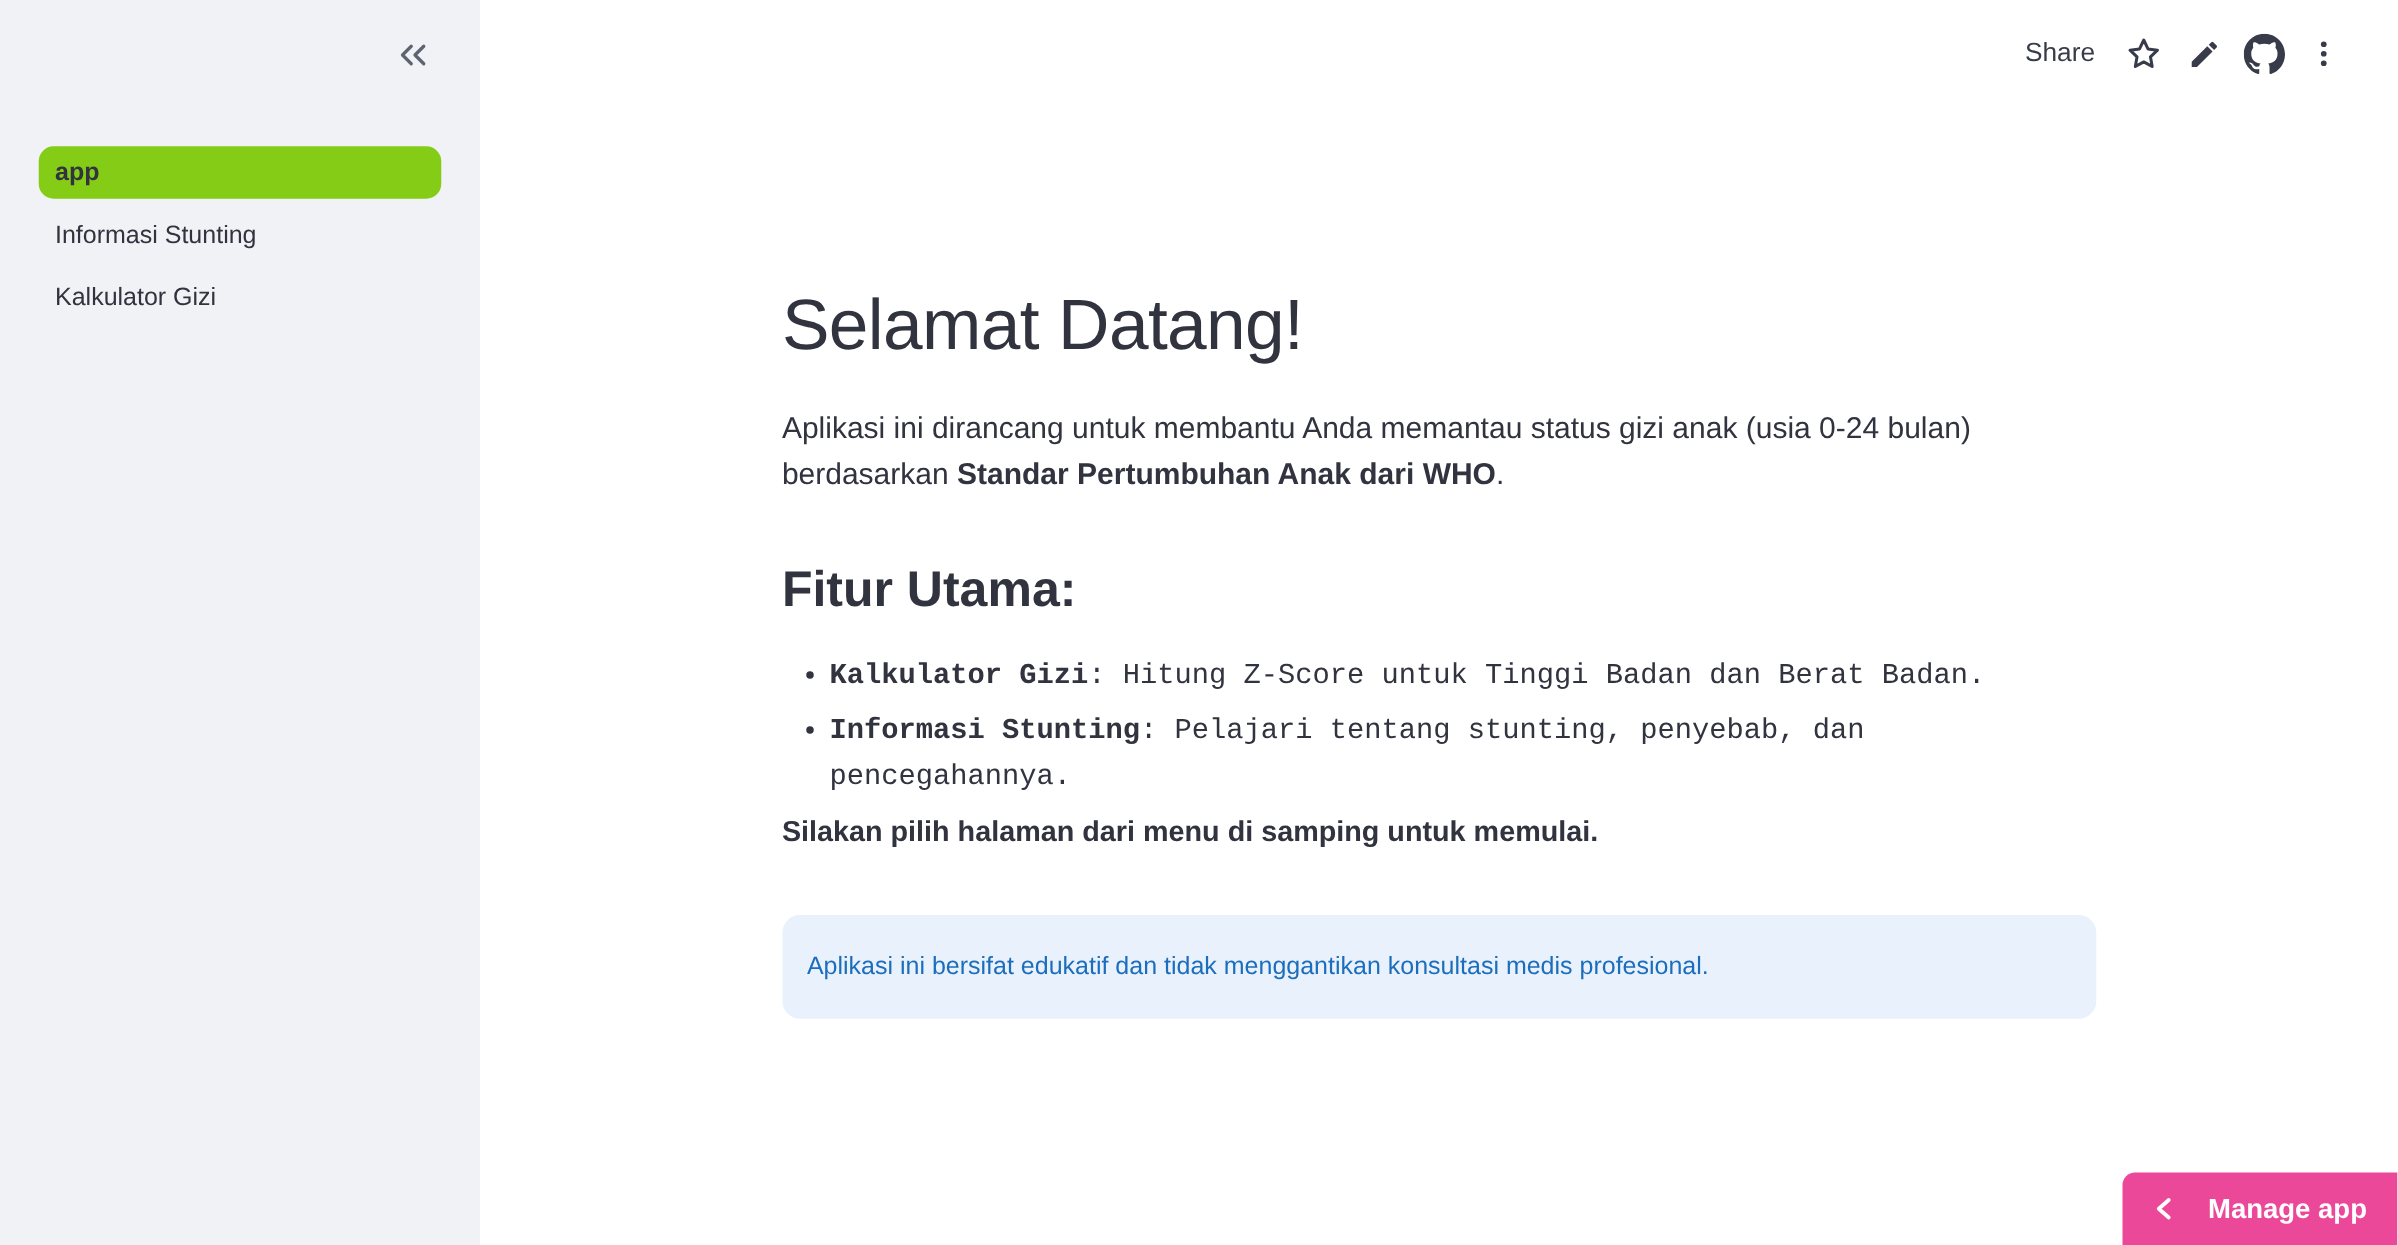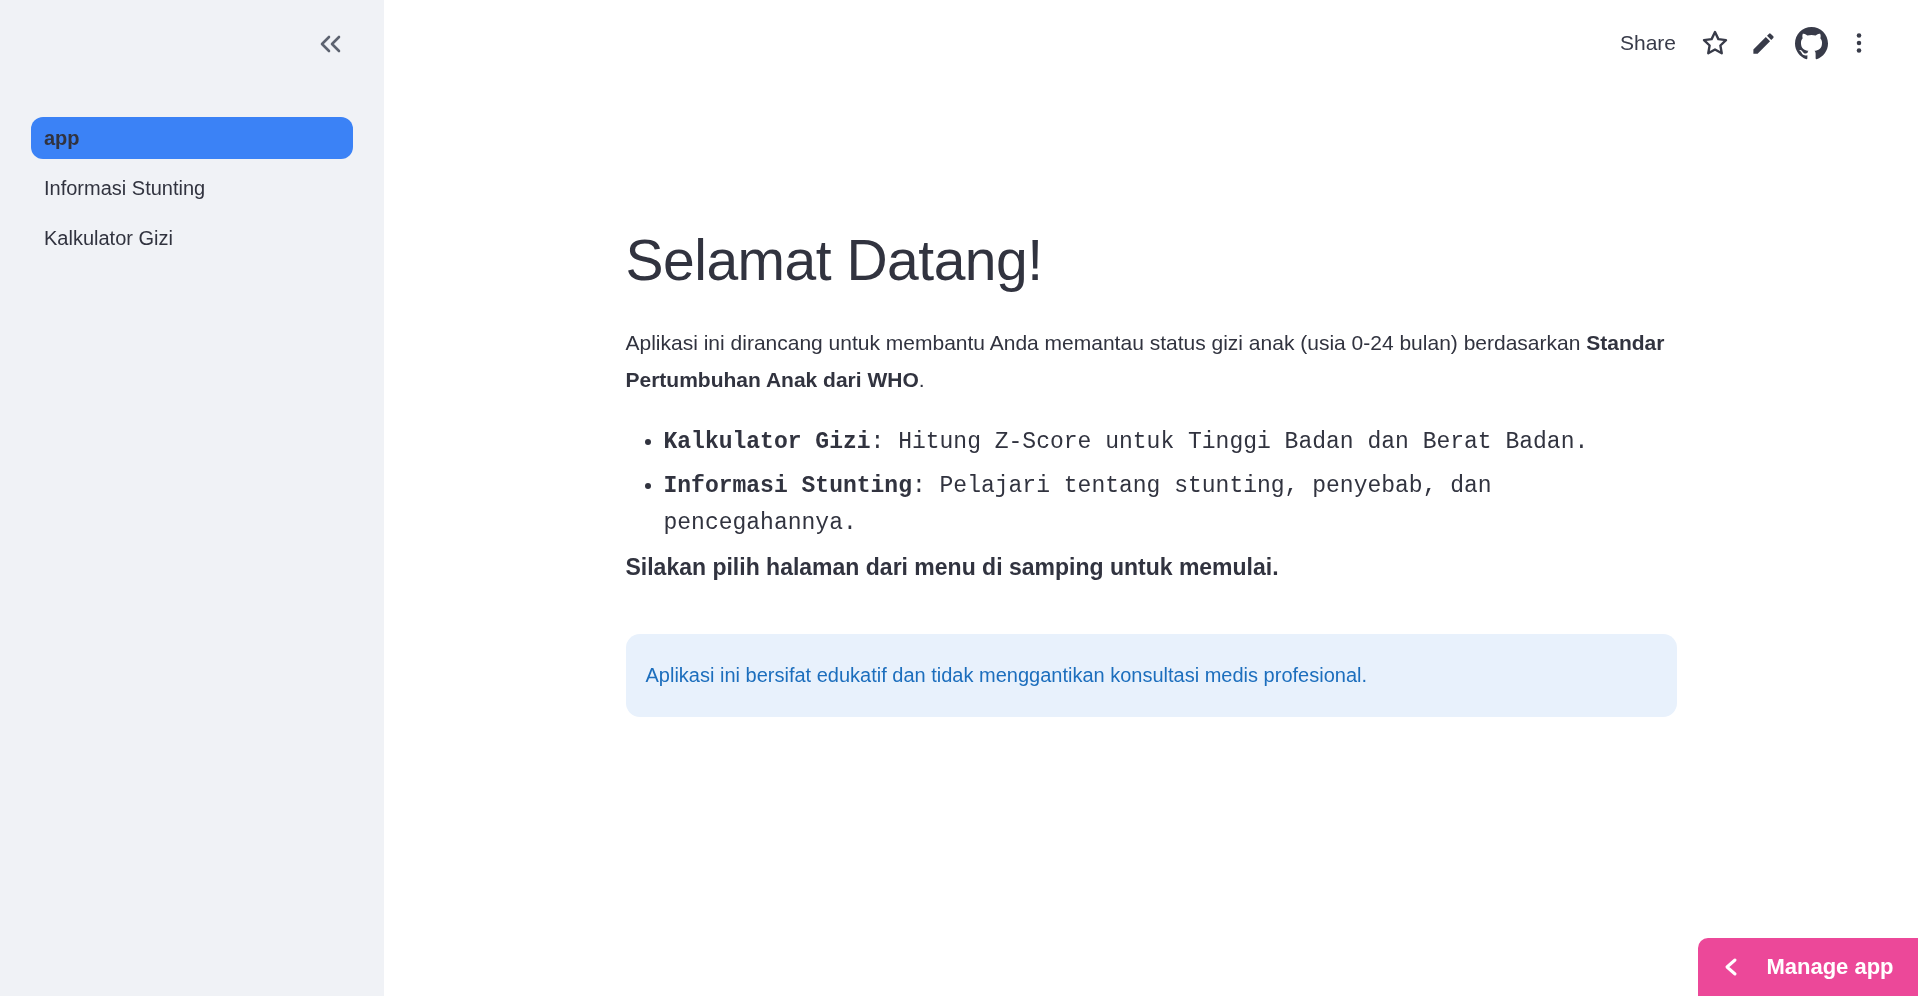--- a/index.html
+++ b/index.html
@@ -32,21 +32,21 @@
   .nav-item {
     height: 42px; margin-bottom: 8px;
     display: flex; align-items: center;
     padding: 0 13px;
     border-radius: 12px;
     font-size: 20px;
     color: #31333F;
     cursor: pointer;
   }
   .nav-item.active {
-    background: #3b82f6;
+    background: #84cc16;
     font-weight: 600;
   }
 
   
   .toolbar {
     position: absolute; top: 0; right: 0; left: 384px;
     height: 86px;
     display: flex; justify-content: flex-end; align-items: flex-start;
     padding: 24px 40px 0 0;
     gap: 10px;
@@ -73,21 +73,21 @@
     padding-top: 226px;
   }
   h1.page-title {
     font-size: 57px;
     line-height: 68px;
     font-weight: 400;
     letter-spacing: -0.5px;
     margin-bottom: 30px;
   }
   .intro {
-    font-size: 21px;
+    font-size: 24px;
     line-height: 37px;
   }
   .features-heading {
     margin-top: 50px;
     font-size: 40px;
     line-height: 48px;
     font-weight: 700;
   }
   ul.features {
     margin-top: 26px;
@@ -193,20 +193,21 @@
       </span>
     </button>
   </header>
 
   <main class="main">
     <div class="content">
       <h1 class="page-title">Selamat Datang!</h1>
 
       <p class="intro"><span>Aplikasi ini dirancang untuk membantu Anda memantau status gizi anak (usia 0-24 bulan) berdasarkan </span><strong>Standar Pertumbuhan Anak dari WHO</strong><span>.</span></p>
 
+      <h3 class="features-heading">Fitur Utama:</h3>
 
       <ul class="features">
         <li><strong>Kalkulator Gizi</strong><span>: Hitung Z-Score untuk Tinggi Badan dan Berat Badan.</span></li>
         <li><strong>Informasi Stunting</strong><span>: Pelajari tentang stunting, penyebab, dan pencegahannya.</span></li>
       </ul>
 
       <p class="cta">Silakan pilih halaman dari menu di samping untuk memulai.</p>
 
       <div class="info-box">
         <span>Aplikasi ini bersifat edukatif dan tidak menggantikan konsultasi medis profesional.</span>

